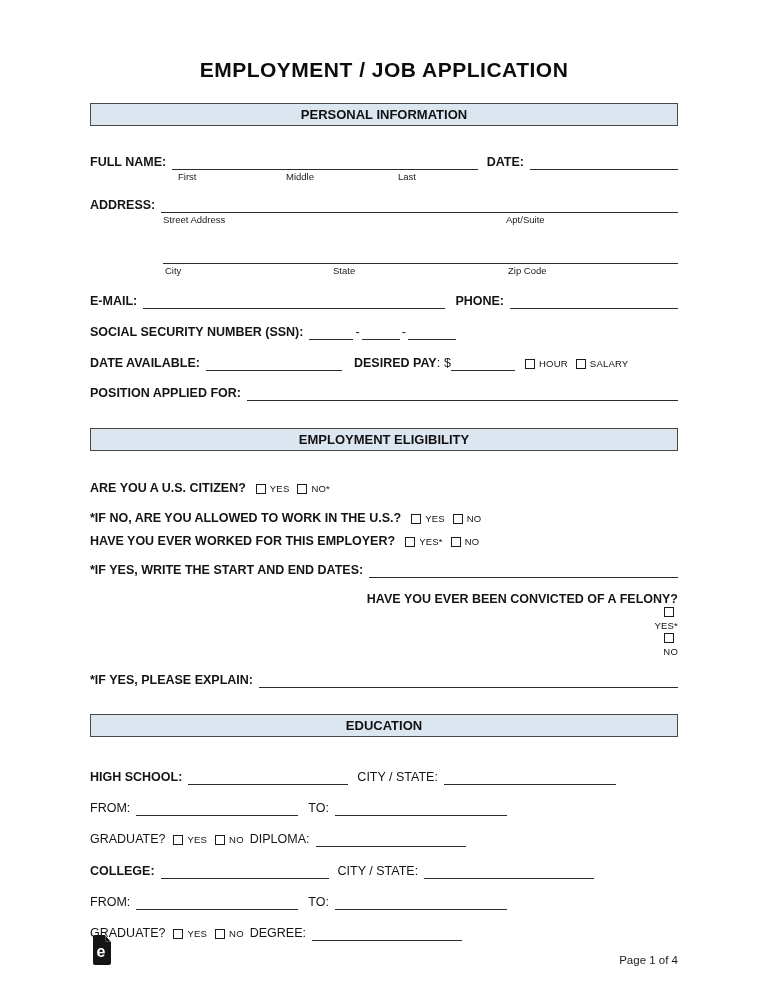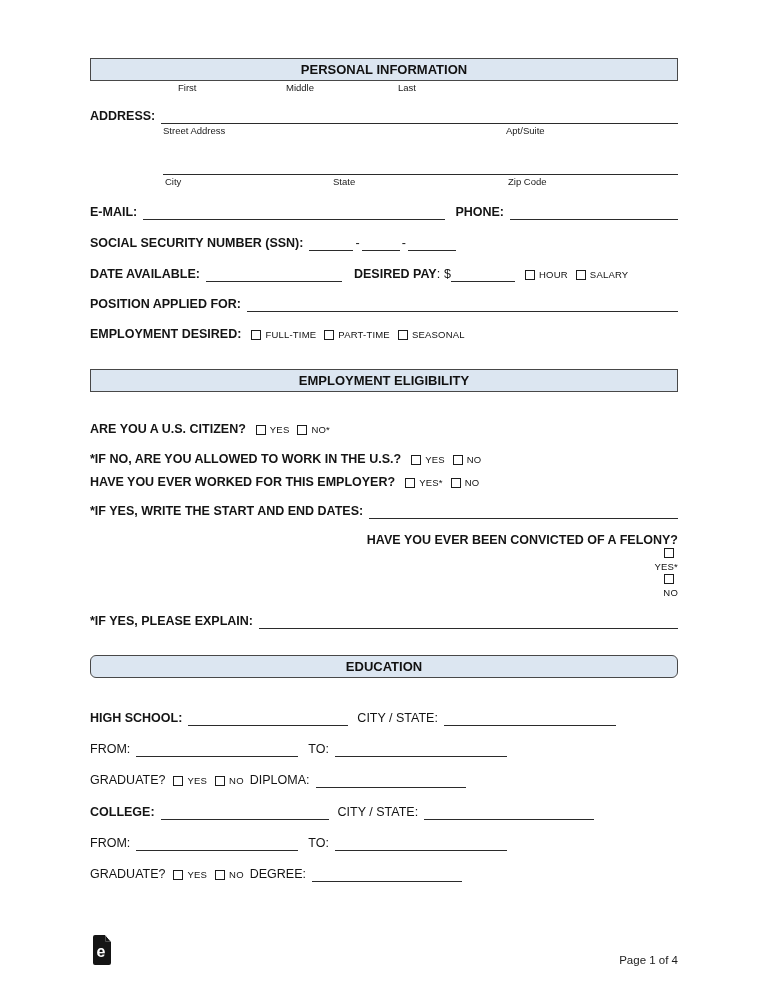--- a/index.html
+++ b/index.html
@@ -32,23 +32,30 @@
   .sub span { position:absolute; top:1px; white-space:nowrap; }
   .dash { font-size:12.5px; line-height:15px; padding:0 2px; }
   .footer { position:absolute; left:90px; right:90px; bottom:28px; display:flex; justify-content:space-between; align-items:flex-end; }
   .pageno { font-size:11.5px; color:#1c1c1c;margin-left:40px; }
 </style>
 </head>
 <body>
 
 <div class="page">
 
+  <div class="doc-title">EMPLOYMENT / JOB APPLICATION</div>
 
   <div class="section-bar">PERSONAL INFORMATION</div>
 
+  <div class="row" style="margin-top:29px;">
+    <span class="lbl">FULL NAME:</span>
+    <span class="fill" style="margin-left:6px;"></span>
+    <span class="lbl" style="margin-left:9px;">DATE:</span>
+    <span class="fill fx" style="width:148px; margin-left:6px;"></span>
+  </div>
   <div class="sub">
     <span style="left:88px;">First</span>
     <span style="left:196px;">Middle</span>
     <span style="left:308px;">Last</span>
   </div>
 
   <div class="row" style="margin-top:15px;">
     <span class="lbl">ADDRESS:</span>
     <span class="fill" style="margin-left:6px;"></span>
   </div>
@@ -93,29 +100,20 @@
     <span class="opt">HOUR</span>
     <span class="cb tight"></span>
     <span class="opt">SALARY</span>
   </div>
 
   <div class="row" style="margin-top:15px;">
     <span class="lbl">POSITION APPLIED FOR:</span>
     <span class="fill" style="margin-left:6px;"></span>
   </div>
 
-  <div class="row" style="margin-top:15px;">
-    <span class="lbl">EMPLOYMENT DESIRED:</span>
-    <span class="cb"></span>
-    <span class="opt">FULL-TIME</span>
-    <span class="cb tight"></span>
-    <span class="opt">PART-TIME</span>
-    <span class="cb tight"></span>
-    <span class="opt">SEASONAL</span>
-  </div>
 
   <div class="section-bar" style="margin-top:27px;">EMPLOYMENT ELIGIBILITY</div>
 
   <div class="row" style="margin-top:30px;">
     <span class="lbl">ARE YOU A U.S. CITIZEN?</span>
     <span class="cb"></span>
     <span class="opt">YES</span>
     <span class="cb tight"></span>
     <span class="opt">NO*</span>
   </div>
@@ -147,21 +145,21 @@
     <span class="opt">YES*</span>
     <span class="cb tight"></span>
     <span class="opt">NO</span>
   </div>
 
   <div class="row" style="margin-top:14px;">
     <span class="lbl">*IF YES, PLEASE EXPLAIN:</span>
     <span class="fill" style="margin-left:6px;"></span>
   </div>
 
-  <div class="section-bar" style="margin-top:26px;border-radius:6px;">EDUCATION</div>
+  <div class="section-bar" style="margin-top:26px;">EDUCATION</div>
 
   <div class="row" style="margin-top:33px;">
     <span class="lbl">HIGH SCHOOL:</span>
     <span class="fill fx" style="width:160px; margin-left:6px;"></span>
     <span class="lblr" style="margin-left:9px;">CITY / STATE:</span>
     <span class="fill fx" style="width:172px; margin-left:6px;"></span>
   </div>
 
   <div class="row" style="margin-top:16px;">
     <span class="lblr">FROM:</span>

